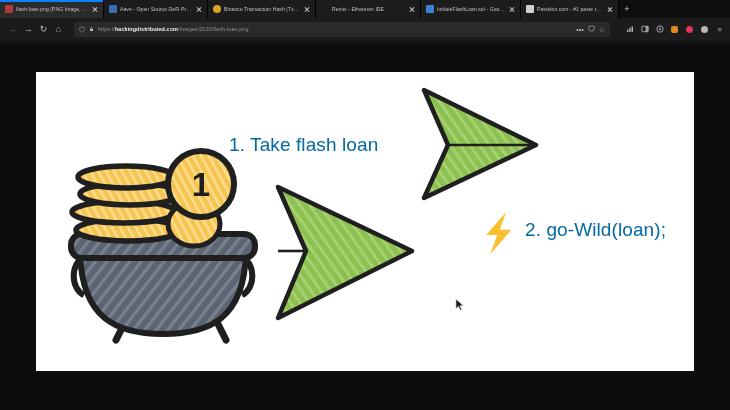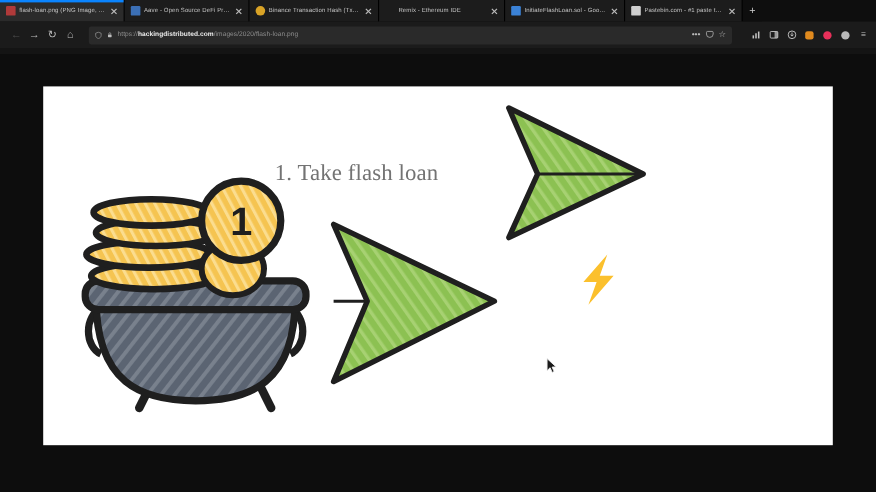--- a/index.html
+++ b/index.html
@@ -88,21 +88,21 @@
   .viewer { position: absolute; left: 0; top: 45px; width: 730px; height: 365px; background: #0d0d0d; }
   .imgcanvas {
     position: absolute; left: 36px; top: 27px; width: 658px; height: 299px;
     background: #ffffff; overflow: hidden;
   }
 
   .diagram { position: absolute; inset: 0; }
   .diagram svg { display: block; width: 100%; height: 100%; }
 
   .label {
-    position: absolute; color: #737373; font-family: Liberation Serif, serif;
+    position: absolute; color: #0369a1; font-family: Liberation Sans, sans-serif;
     font-size: 19px; line-height: 22px; white-space: nowrap; letter-spacing: .1px;
   }
   #label1 { left: 193px; top: 62px; }
   #label2 { left: 489px; top: 147px; }
   #label3 { left: 342px; top: 218px; }
 
   .cursor { position: absolute; left: 455px; top: 253px; width: 10px; height: 14px; }
 </style>
 </head>
 <body>
@@ -272,20 +272,21 @@
             <path d="M270 179 L242 179" stroke="#1f1f1f" stroke-width="2.6" fill="none"></path>
           </g>
 
           <g transform="translate(447,140) scale(1.05)">
             <path d="M22 0 L3 22 L13.5 22 L7 40 L27 17 L16 17 Z" fill="#fbc02d"></path>
           </g>
         </svg>
       </div>
 
       <div class="label" id="label1">1. Take flash loan</div>
+      <div class="label" id="label2">2. go-Wild(loan);</div>
     </div>
 
     <div class="cursor">
       <svg viewBox="0 0 12 17" width="10" height="14">
         <path d="M1 1 L1 13.2 L4.1 10.3 L6.2 15 L8.2 14 L6.1 9.6 L10.2 9.4 Z" fill="#1a1a1a" stroke="#f2f2f2" stroke-width=".9" stroke-linejoin="round"></path>
       </svg>
     </div>
   </div>
 
 </div>

